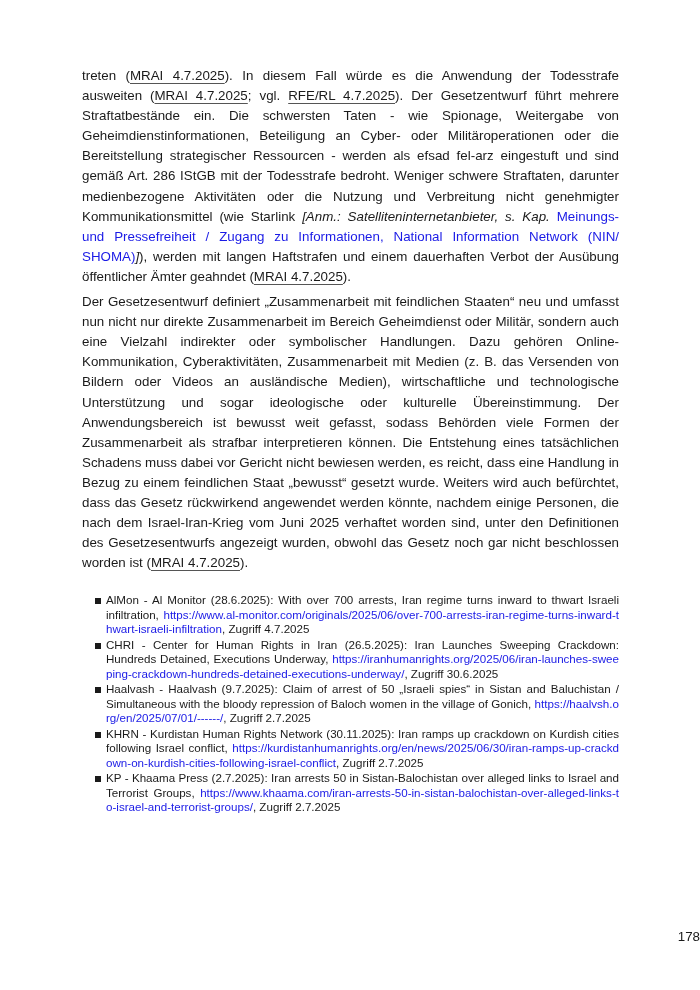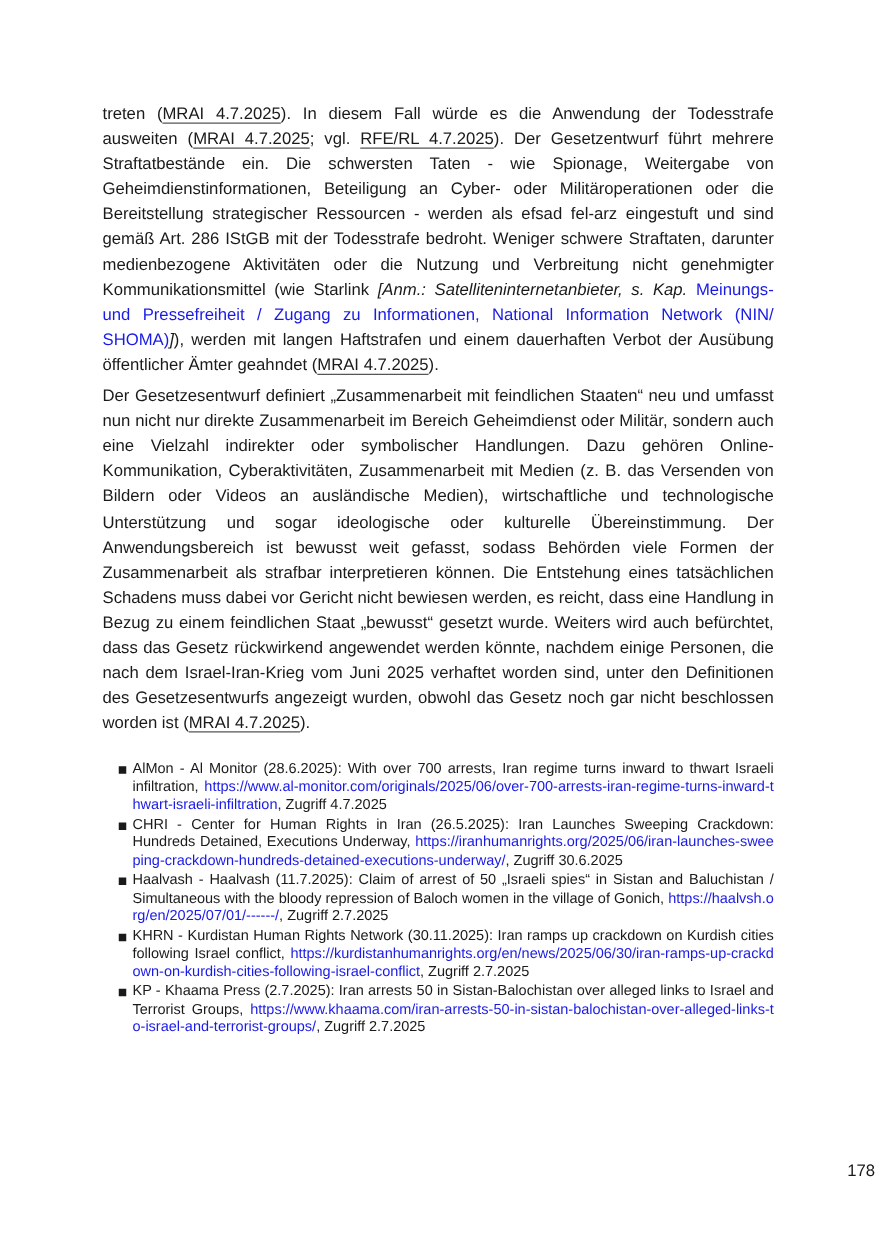--- a/index.html
+++ b/index.html
@@ -1,18 +1,18 @@
 <!DOCTYPE html>
 <html><head>
   <meta charset="utf-8">
   <style>
     html, body { margin: 0; padding: 0; background: #ffffff; }
     body { width: 700px; height: 990px; position: relative; overflow: hidden;
       font-family: "Liberation Sans", sans-serif; color: #1a1a1a; }
-    .page { position: absolute; left: 82px; top: 81px; width: 537px; }
+    .page { position: absolute; left: 82px; top: 66px; width: 537px; }
     p.body { margin: 0; font-size: 13.35px; line-height: 20.1px; text-align: justify; hyphens: manual; }
     p.body + p.body { margin-top: 5px; }
     .cite { text-decoration: underline; text-decoration-color: #555; text-underline-offset: 3px; text-decoration-thickness: 1px; }
     .blue { color: #1a1ae6; }
     .ital { font-style: italic; }
     .sources-heading { margin: 10px 0 0 0; font-size: 13.35px; line-height: 20px; }
     ul.sources { list-style: none; margin: 20px 0 16px 0; padding: 0 0 0 24px; }
     ul.sources li { position: relative; font-size: 11.6px; line-height: 14.5px; text-align: justify; margin-bottom: 1px; }
     ul.sources li::before { content: ""; position: absolute; left: -11px; top: 5px; width: 6px; height: 6px; background: #1a1a1a; }
     .url { color: #1a1ae6; word-break: break-all; }
@@ -24,19 +24,19 @@
 <div class="page">
 
   <p class="body"><span>treten (</span><span class="cite">MRAI 4.7.2025</span><span>). In diesem Fall würde es die Anwendung der Todesstrafe ausweiten (</span><span class="cite">MRAI 4.7.2025</span><span>; vgl. </span><span class="cite">RFE/RL 4.7.2025</span><span>). Der Gesetzentwurf führt mehrere Straftatbestände ein. Die schwersten Taten - wie Spionage, Weitergabe von Geheimdienstinformationen, Beteiligung an Cyber- oder Militäroperationen oder die Bereitstellung strategischer Ressourcen - werden als efsad fel-arz eingestuft und sind gemäß Art. 286 IStGB mit der Todesstrafe bedroht. Weniger schwere Straftaten, darunter medienbezogene Aktivitäten oder die Nutzung und Verbreitung nicht genehmigter Kommunikationsmittel (wie Starlink </span><span class="ital">[Anm.: Satelliteninternetanbieter, s. Kap. </span><span class="blue">Meinungs- und Pressefreiheit / Zugang zu Informationen, National Information Network (NIN/ SHOMA)</span><span class="ital">]</span><span>), werden mit langen Haftstrafen und einem dauerhaften Verbot der Ausübung öffent­licher Ämter geahndet (</span><span class="cite">MRAI 4.7.2025</span><span>).</span></p>
 
   <p class="body"><span>Der Gesetzesentwurf definiert „Zusammenarbeit mit feindlichen Staaten“ neu und umfasst nun nicht nur direkte Zusammenarbeit im Bereich Geheimdienst oder Militär, sondern auch eine Vielzahl indirekter oder symbolischer Handlungen. Dazu gehören Online-Kommunikation, Cy­beraktivitäten, Zusammenarbeit mit Medien (z. B. das Versenden von Bildern oder Videos an ausländische Medien), wirtschaftliche und technologische Unterstützung und sogar ideologische oder kulturelle Übereinstimmung. Der Anwendungsbereich ist bewusst weit gefasst, sodass Be­hörden viele Formen der Zusammenarbeit als strafbar interpretieren können. Die Entstehung eines tatsächlichen Schadens muss dabei vor Gericht nicht bewiesen werden, es reicht, dass eine Handlung in Bezug zu einem feindlichen Staat „bewusst“ gesetzt wurde. Weiters wird auch befürchtet, dass das Gesetz rückwirkend angewendet werden könnte, nachdem einige Perso­nen, die nach dem Israel-Iran-Krieg vom Juni 2025 verhaftet worden sind, unter den Definitionen des Gesetzesentwurfs angezeigt wurden, obwohl das Gesetz noch gar nicht beschlossen wor­den ist (</span><span class="cite">MRAI 4.7.2025</span><span>).</span></p>
 
 
   <ul class="sources">
     <li><span>AlMon - Al Monitor (28.6.2025): With over 700 arrests, Iran regime turns inward to thwart Israeli infiltration, </span><span class="url">https://www.al-monitor.com/originals/2025/06/over-700-arrests-iran-regime-turns-inward-thwart-israeli-infiltration</span><span>, Zugriff 4.7.2025</span></li>
     <li><span>CHRI - Center for Human Rights in Iran (26.5.2025): Iran Launches Sweeping Crackdown: Hundreds Detained, Executions Underway, </span><span class="url">https://iranhumanrights.org/2025/06/iran-launches-sweeping-crackdown-hundreds-detained-executions-underway/</span><span>, Zugriff 30.6.2025</span></li>
-    <li><span>Haalvash - Haalvash (11.7.2025): Claim of arrest of 50 „Israeli spies“ in Sistan and Baluchistan / Simultaneous with the bloody repression of Baloch women in the village of Gonich, </span><span class="url">https://haalvsh.org/en/2025/07/01/------/</span><span>, Zugriff 2.7.2025</span></li>
+    <li><span>Haalvash - Haalvash (9.7.2025): Claim of arrest of 50 „Israeli spies“ in Sistan and Baluchistan / Simultaneous with the bloody repression of Baloch women in the village of Gonich, </span><span class="url">https://haalvsh.org/en/2025/07/01/------/</span><span>, Zugriff 2.7.2025</span></li>
     <li><span>KHRN - Kurdistan Human Rights Network (30.11.2025): Iran ramps up crackdown on Kurdish cities following Israel conflict, </span><span class="url">https://kurdistanhumanrights.org/en/news/2025/06/30/iran-ramps-up-crackdown-on-kurdish-cities-following-israel-conflict</span><span>, Zugriff 2.7.2025</span></li>
     <li><span>KP - Khaama Press (2.7.2025): Iran arrests 50 in Sistan-Balochistan over alleged links to Israel and Terrorist Groups, </span><span class="url">https://www.khaama.com/iran-arrests-50-in-sistan-balochistan-over-alleged-links-to-israel-and-terrorist-groups/</span><span>, Zugriff 2.7.2025</span></li>
   </ul>
 </div>
 
 <div class="page-number">178</div>
 
 </body></html>

